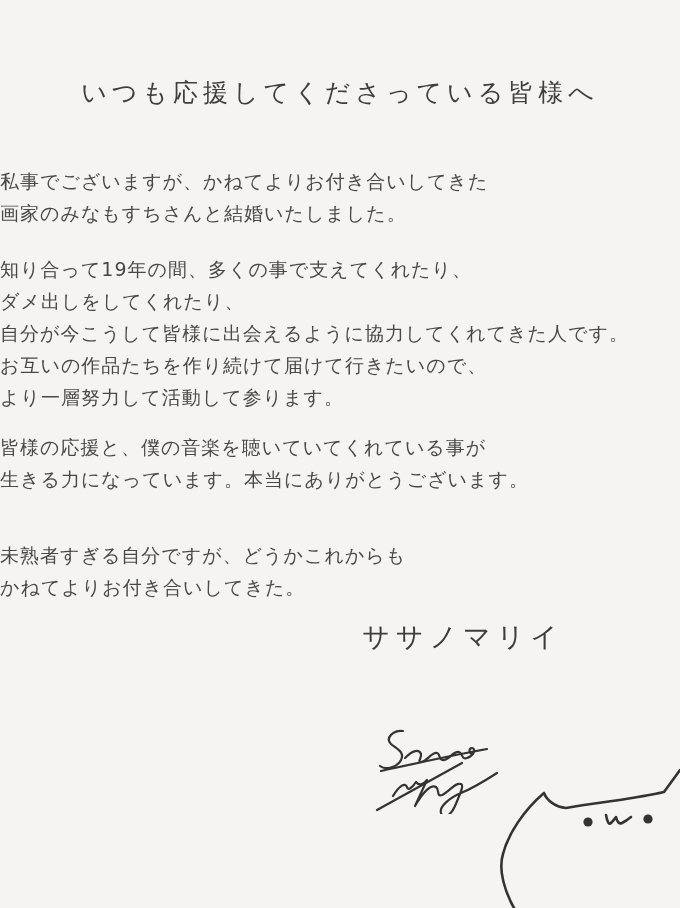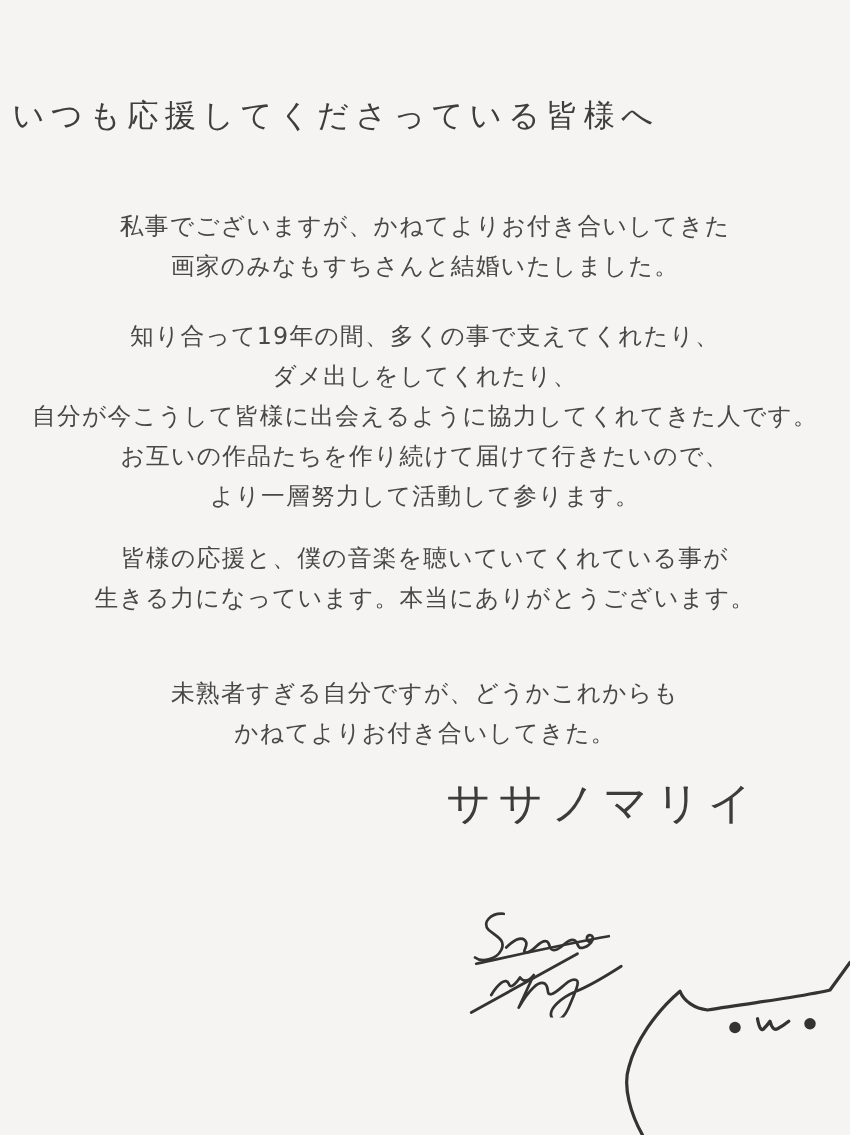--- a/index.html
+++ b/index.html
@@ -14,43 +14,44 @@
     position: relative;
     font-family: "DejaVu Sans", sans-serif;
   }
   .page {
     position: absolute;
     inset: 0;
     color: #484848;
   }
   .heading {
     margin: 76px 10px 0;
+    text-align: center;
     font-size: 25px;
     font-weight: 400;
     letter-spacing: 5px;
     color: #3e3e3e;
   }
   .para {
     margin: 0;
-    text-align: center;
+    text-align: left;
     font-size: 19px;
     line-height: 32px;
     letter-spacing: 1px;
     font-weight: 400;
   }
   .p1 { margin-top: 56px; }
   .p2 { margin-top: 24px; }
   .p3 { margin-top: 18px; }
   .p4 { margin-top: 44px; }
   .line { display: block; }
   .sig-name {
     margin-top: 16px;
     text-align: right;
-    padding-right: 72px;
-    font-size: 35px;
+    padding-right: 116px;
+    font-size: 27px;
     letter-spacing: 6px;
     color: #3c3c3c;
   }
   .autograph {
     position: absolute;
     left: 365px;
     top: 722px;
     width: 140px;
     height: 92px;
   }

